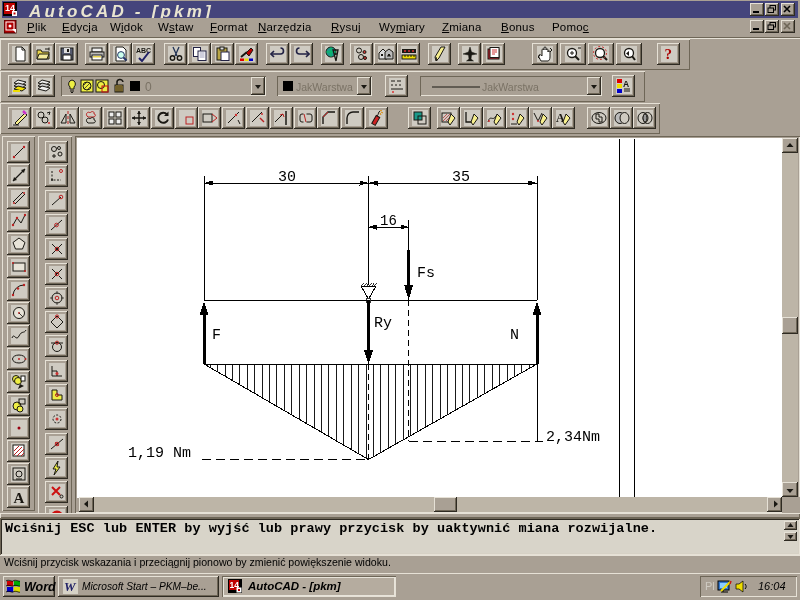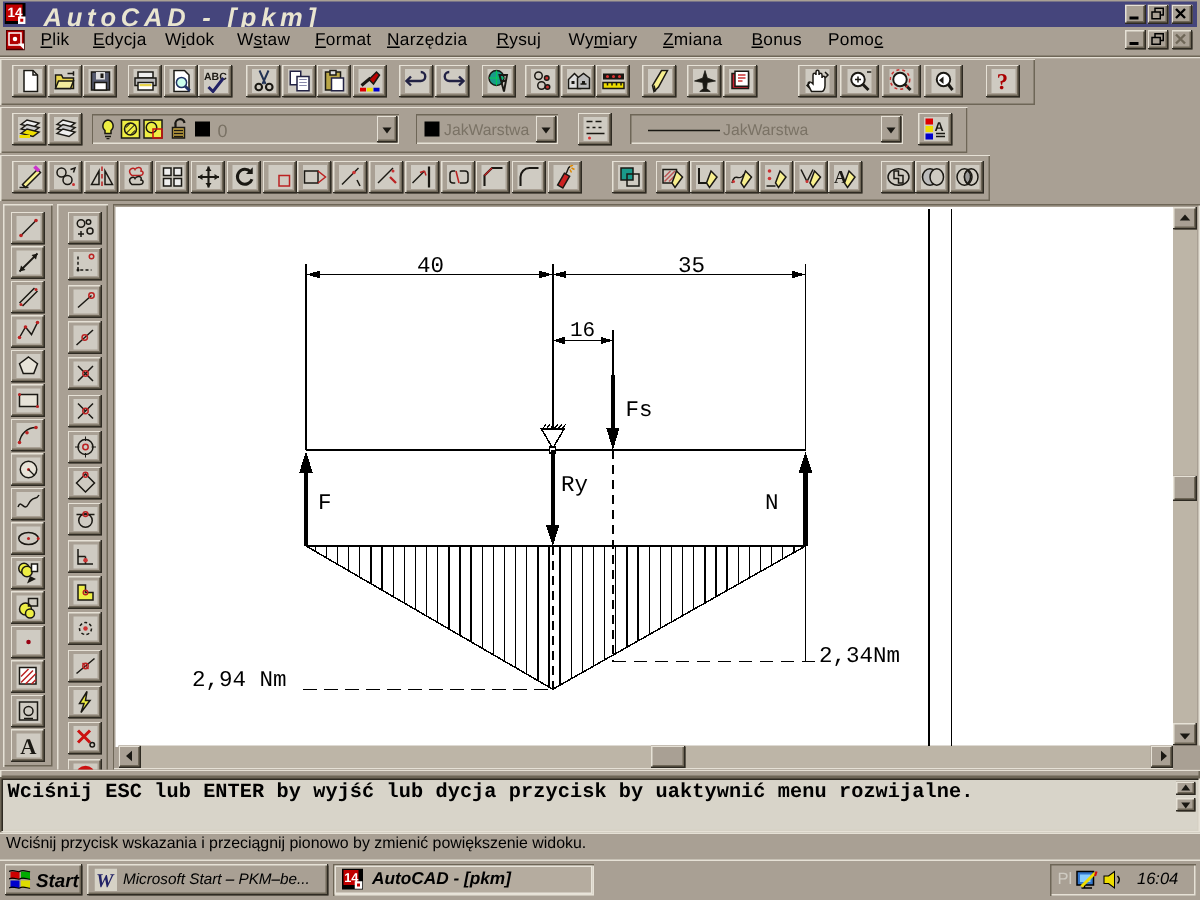--- a/index.html
+++ b/index.html
@@ -710,28 +710,28 @@
 <div class="b btn" style="left:79px;top:497px;width:15px;height:15px;background:#a9a094"></div>
 <svg class="b" style="left:79px;top:497px;" width="14" height="15" viewBox="0 0 14 15">
     <path d="M5 7l4-3.5v7z" fill="#1a1813"></path>
   </svg>
 <div class="b btn" style="left:434px;top:497px;width:23px;height:15px;background:#a9a094"></div>
 <div class="b btn" style="left:767px;top:497px;width:15px;height:15px;background:#a9a094"></div>
 <svg class="b" style="left:767px;top:497px;" width="14" height="15" viewBox="0 0 14 15">
     <path d="M11 7l-4-3.5v7z" fill="#1a1813"></path>
   </svg>
 <div class="b" style="left:782px;top:497px;width:18px;height:16px;background:#a9a094"></div>
-<div class="b" style="left:278px;top:169px;font:normal 15px &quot;Liberation Mono&quot;, monospace;color:#000;letter-spacing:0;white-space:pre;">40</div>
+<div class="b" style="left:278px;top:169px;font:normal 15px &quot;Liberation Mono&quot;, monospace;color:#000;letter-spacing:0;white-space:pre;">30</div>
 <div class="b" style="left:452px;top:169px;font:normal 15px &quot;Liberation Mono&quot;, monospace;color:#000;letter-spacing:0;white-space:pre;">35</div>
 <div class="b" style="left:380px;top:213px;font:normal 14px &quot;Liberation Mono&quot;, monospace;color:#000;letter-spacing:0;white-space:pre;">16</div>
 <div class="b" style="left:417px;top:265px;font:normal 15px &quot;Liberation Mono&quot;, monospace;color:#000;letter-spacing:0;white-space:pre;">Fs</div>
 <div class="b" style="left:212px;top:327px;font:normal 15px &quot;Liberation Mono&quot;, monospace;color:#000;letter-spacing:0;white-space:pre;">F</div>
 <div class="b" style="left:510px;top:327px;font:normal 15px &quot;Liberation Mono&quot;, monospace;color:#000;letter-spacing:0;white-space:pre;">N</div>
 <div class="b" style="left:374px;top:315px;font:normal 15px &quot;Liberation Mono&quot;, monospace;color:#000;letter-spacing:0;white-space:pre;">Ry</div>
-<div class="b" style="left:128px;top:445px;font:normal 15px &quot;Liberation Mono&quot;, monospace;color:#000;letter-spacing:0;white-space:pre;">2,94 Nm</div>
+<div class="b" style="left:128px;top:445px;font:normal 15px &quot;Liberation Mono&quot;, monospace;color:#000;letter-spacing:0;white-space:pre;">1,19 Nm</div>
 <div class="b" style="left:546px;top:429px;font:normal 15px &quot;Liberation Mono&quot;, monospace;color:#000;letter-spacing:0;white-space:pre;">2,34Nm</div>
 <svg class="b" style="left:77px;top:138px" width="705" height="360" viewBox="0 0 705 360" shape-rendering="crispEdges">
     <path d="M127 45L460 45" stroke="#000" stroke-width="1" fill="none"></path>
     <path d="M127 45L136 42.5L136 47.5" fill="#000"></path>
     <path d="M291.5 45L282.5 42.5L282.5 47.5" fill="#000"></path>
     <path d="M291.5 45L300.5 42.5L300.5 47.5" fill="#000"></path>
     <path d="M460 45L451 42.5L451 47.5" fill="#000"></path>
     <path d="M127 38L127 162" stroke="#000" stroke-width="1" fill="none"></path>
     <path d="M291.5 38L291.5 147" stroke="#000" stroke-width="1" fill="none"></path>
     <path d="M460 38L460 162" stroke="#000" stroke-width="1" fill="none"></path>
@@ -806,21 +806,21 @@
     <path d="M422.58000000000044 226L422.58000000000044 247.208367952522" stroke="#000" stroke-width="0.9" fill="none"></path>
     <path d="M430.00000000000045 226L430.00000000000045 243.00296735905016" stroke="#000" stroke-width="0.9" fill="none"></path>
     <path d="M437.4200000000004 226L437.4200000000004 238.79756676557838" stroke="#000" stroke-width="0.9" fill="none"></path>
     <path d="M444.8400000000004 226L444.8400000000004 234.5921661721066" stroke="#000" stroke-width="0.9" fill="none"></path>
     <path d="M452.26000000000033 226L452.26000000000033 230.38676557863482" stroke="#000" stroke-width="0.9" fill="none"></path>
     <path d="M542.4 1L542.4 359" stroke="#000" stroke-width="1" fill="none"></path>
     <path d="M557.3 1L557.3 359" stroke="#000" stroke-width="1" fill="none"></path>
   </svg>
 <div class="b raised" style="left:0px;top:513px;width:800px;height:5px;background:#a9a094"></div>
 <div class="b sunk2" style="left:0px;top:518px;width:800px;height:37px;background:#d8d4c9"></div>
-<div class="b" style="left:5px;top:521px;font:bold 13.5px &quot;Liberation Mono&quot;, monospace;color:#000;letter-spacing:0.05px;white-space:pre;">Wciśnij ESC lub ENTER by wyjść lub dycja przycisk by uaktywnić menu rozwijalne.</div>
+<div class="b" style="left:5px;top:521px;font:bold 13.5px &quot;Liberation Mono&quot;, monospace;color:#000;letter-spacing:0.05px;white-space:pre;">Wciśnij ESC lub ENTER by wyjść lub prawy przycisk by uaktywnić miana rozwijalne.</div>
 <div class="b btn" style="left:784px;top:521px;width:13px;height:9px;background:#a9a094"></div>
 <svg class="b" style="left:784px;top:521px;" width="13" height="9" viewBox="0 0 13 9">
     <path d="M6.5 2l-3 4h6z" fill="#1a1813"></path>
   </svg>
 <div class="b btn" style="left:784px;top:532px;width:13px;height:9px;background:#a9a094"></div>
 <svg class="b" style="left:784px;top:532px;" width="13" height="9" viewBox="0 0 13 9">
     <path d="M6.5 7l-3-4h6z" fill="#1a1813"></path>
   </svg>
 <div class="b" style="left:0px;top:555px;width:800px;height:17px;background:#a9a094"></div>
 <div class="b" style="left:0px;top:555px;width:800px;height:1px;background:#e6e1d6"></div>
@@ -828,21 +828,21 @@
 <div class="b" style="left:0px;top:572px;width:800px;height:28px;background:#a9a094"></div>
 <div class="b" style="left:0px;top:573px;width:800px;height:1px;background:#e6e1d6"></div>
 <div class="b btn" style="left:3px;top:576px;width:52px;height:21px;"></div>
 <svg class="b" style="left:6px;top:579px;" width="16" height="15" viewBox="0 0 16 15">
     <rect x="1" y="2" width="6" height="5" fill="#c00"></rect>
     <rect x="8" y="2" width="6" height="5" fill="#0a0"></rect>
     <rect x="1" y="8" width="6" height="5" fill="#00c"></rect>
     <rect x="8" y="8" width="6" height="5" fill="#dd0"></rect>
     <path d="M0 2c3-2 6 1 7 0m0 0c3-2 6 1 7 0M0 7c3-2 6 1 7 0m0 0c3-2 6 1 7 0M0 13c3-2 6 1 7 0m0 0c3-2 6 1 7 0" stroke="#000" fill="none" stroke-width=".8"></path>
   </svg>
-<div class="b" style="left:24px;top:580px;font:italic bold 12.5px &quot;Liberation Sans&quot;, sans-serif;color:#000;letter-spacing:0;white-space:pre;">Start</div>
+<div class="b" style="left:24px;top:580px;font:italic bold 12.5px &quot;Liberation Sans&quot;, sans-serif;color:#000;letter-spacing:0;white-space:pre;">Word</div>
 <div class="b btn" style="left:58px;top:576px;width:161px;height:21px;"></div>
 <svg class="b" style="left:63px;top:579px;" width="15" height="15" viewBox="0 0 15 15">
     <rect x="0" y="0" width="15" height="15" fill="#d6d2c6"></rect>
     <text x="1" y="12" font-family="Liberation Serif" font-size="13" font-weight="bold" font-style="italic" fill="#226">W</text>
   </svg>
 <div class="b" style="left:82px;top:581px;font:italic normal 10.2px &quot;Liberation Sans&quot;, sans-serif;color:#000;letter-spacing:0;white-space:pre;">Microsoft Start – PKM–be...</div>
 <div class="b sunk" style="left:222px;top:576px;width:174px;height:21px;background:#b5ac9f"></div>
 <div class="b" style="left:223px;top:577px;width:172px;height:19px;border:1px solid #e8e4da;"></div>
 <svg class="b" style="left:228px;top:579px;" width="15" height="15" viewBox="0 0 15 15">
     <rect x="0" y="0" width="14" height="14" fill="#000"></rect>

